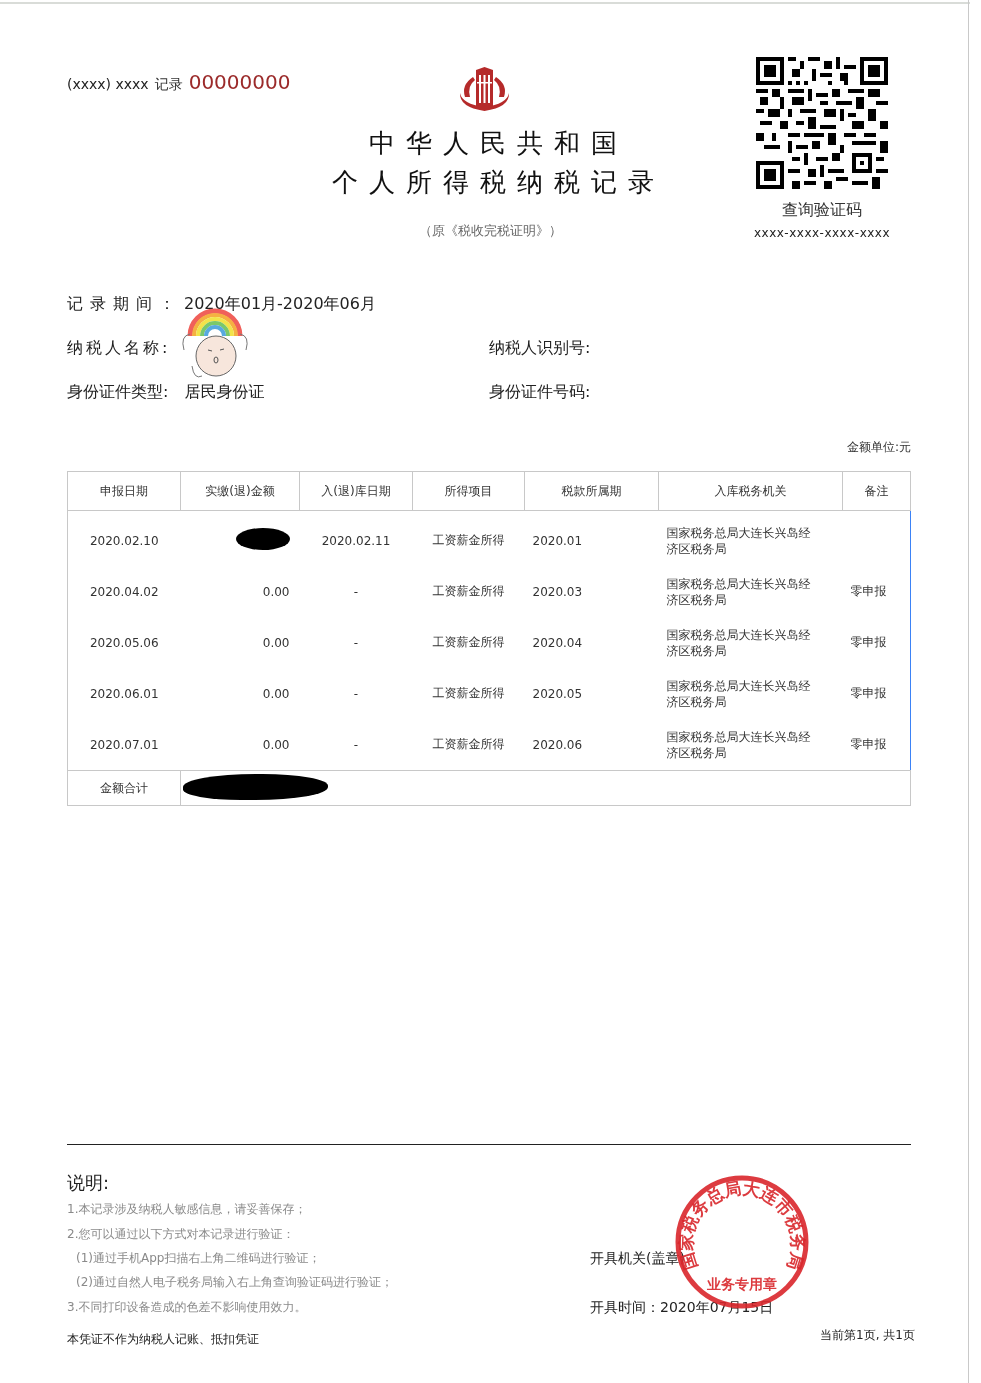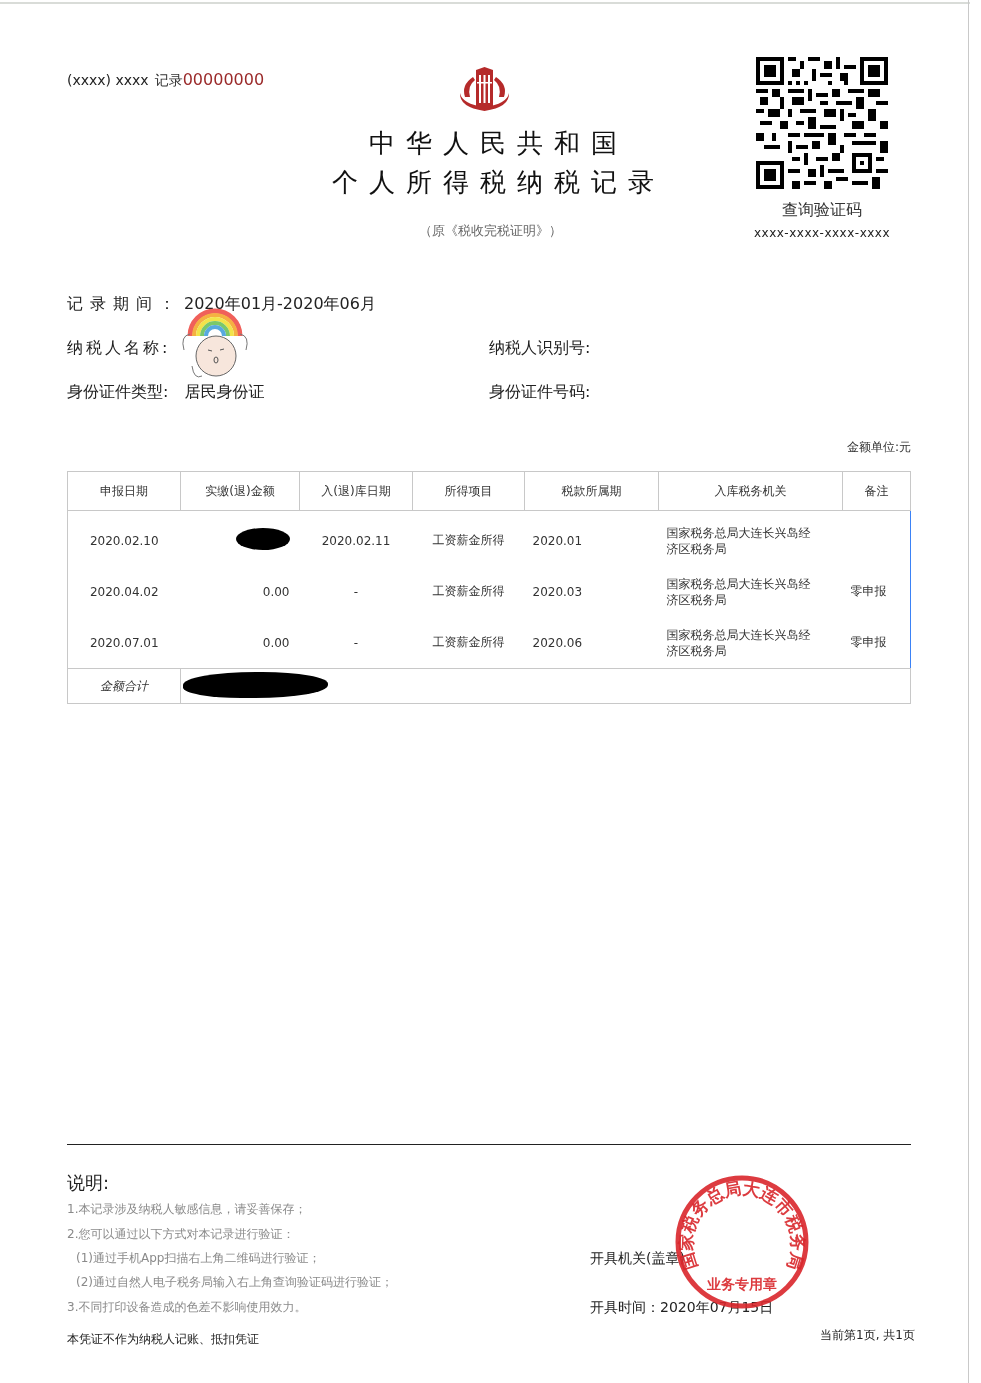--- a/index.html
+++ b/index.html
@@ -2,21 +2,21 @@
 <html><head>
 <meta charset="utf-8">
 <style>
   html, body { margin: 0; padding: 0; background: #ffffff; }
   body { width: 981px; height: 1383px; position: relative; overflow: hidden;
          font-family: "DejaVu Sans", "Liberation Sans", sans-serif; color: #222; }
   .topline { position: absolute; left: 0; top: 2px; width: 970px; height: 2px; background: #d9dcd8; }
   .rightline { position: absolute; left: 968px; top: 0; width: 1px; height: 1383px; background: #c9c9c9; }
 
   .record-no { position: absolute; left: 67px; top: 70px; font-size: 14px; color: #222; white-space: nowrap; }
-  .record-no .num { color: #9b2a2a; font-size: 16px; }
+  .record-no .num { color: #9b2a2a; margin-left: 6px; font-size: 20px; }
   .record-no .lbl { margin-left: 6px; color: #333; }
 
   .emblem { position: absolute; left: 457px; top: 67px; width: 55px; height: 46px; }
 
   .title1, .title2 { position: absolute; left: 0; width: 981px; text-align: center;
        font-family: "DejaVu Serif", "Liberation Serif", serif; color: #111; font-size: 26px; letter-spacing: 11px; }
   .title1 { top: 126px; left: 8px; }
   .title2 { top: 165px; left: 8px; }
   .subtitle { position: absolute; left: 0; width: 981px; top: 222px; text-align: center; font-size: 13px; color: #666; }
 
@@ -38,21 +38,21 @@
   table.rec tbody tr:first-child td { padding-top: 4px; }
   table.rec .c1 { width: 110px; text-align: center; }
   table.rec .c2 { width: 109px; text-align: right; padding-right: 10px; }
   table.rec .c3 { width: 110px; text-align: center; }
   table.rec .c4 { width: 109px; text-align: center; }
   table.rec .c5 { width: 126px; text-align: left; padding-left: 8px; }
   table.rec .c6 { width: 176px; text-align: left; padding-left: 8px; line-height: 16px; }
   table.rec .c7 { text-align: left; padding-left: 8px; }
   table.rec tbody { border-left: 1px solid #c8c8c8; border-right: 1px solid #3b82f6; }
   table.rec tr.total td { height: 34px; border: 1px solid #c8c8c8; }
-  table.rec tr.total td.tl { text-align: center; font-style: italic; }
+  table.rec tr.total td.tl { text-align: center; }
   .redact { display: inline-block; background: #000; border-radius: 50%; }
 
   .hr { position: absolute; left: 67px; top: 1144px; width: 844px; height: 1px; background: #222; }
   .notes-title { position: absolute; left: 67px; top: 1171px; font-size: 18px; color: #222; }
   .note { position: absolute; left: 67px; font-size: 12px; color: #8a8a8a; white-space: nowrap; }
   .note.indent { left: 76px; }
   .disclaimer { position: absolute; left: 67px; top: 1331px; font-size: 12px; color: #222; }
 
   .issuer { position: absolute; left: 590px; top: 1250px; font-size: 14px; color: #222; }
   .issue-time { position: absolute; left: 590px; top: 1299px; font-size: 14px; color: #222; }
@@ -236,20 +236,38 @@
     <tr>
       <td class="c1">2020.04.02</td>
       <td class="c2">0.00</td>
       <td class="c3">-</td>
       <td class="c4">工资薪金所得</td>
       <td class="c5">2020.03</td>
       <td class="c6"><span>国家税务总局大连长兴岛经</span><br><span>济区税务局</span></td>
       <td class="c7">零申报</td>
     </tr>
     <tr>
+      <td class="c1">2020.05.06</td>
+      <td class="c2">0.00</td>
+      <td class="c3">-</td>
+      <td class="c4">工资薪金所得</td>
+      <td class="c5">2020.04</td>
+      <td class="c6"><span>国家税务总局大连长兴岛经</span><br><span>济区税务局</span></td>
+      <td class="c7">零申报</td>
+    </tr>
+    <tr>
+      <td class="c1">2020.06.01</td>
+      <td class="c2">0.00</td>
+      <td class="c3">-</td>
+      <td class="c4">工资薪金所得</td>
+      <td class="c5">2020.05</td>
+      <td class="c6"><span>国家税务总局大连长兴岛经</span><br><span>济区税务局</span></td>
+      <td class="c7">零申报</td>
+    </tr>
+    <tr>
       <td class="c1">2020.07.01</td>
       <td class="c2">0.00</td>
       <td class="c3">-</td>
       <td class="c4">工资薪金所得</td>
       <td class="c5">2020.06</td>
       <td class="c6"><span>国家税务总局大连长兴岛经</span><br><span>济区税务局</span></td>
       <td class="c7">零申报</td>
     </tr>
     <tr class="total">
       <td class="c1 tl">金额合计</td>

